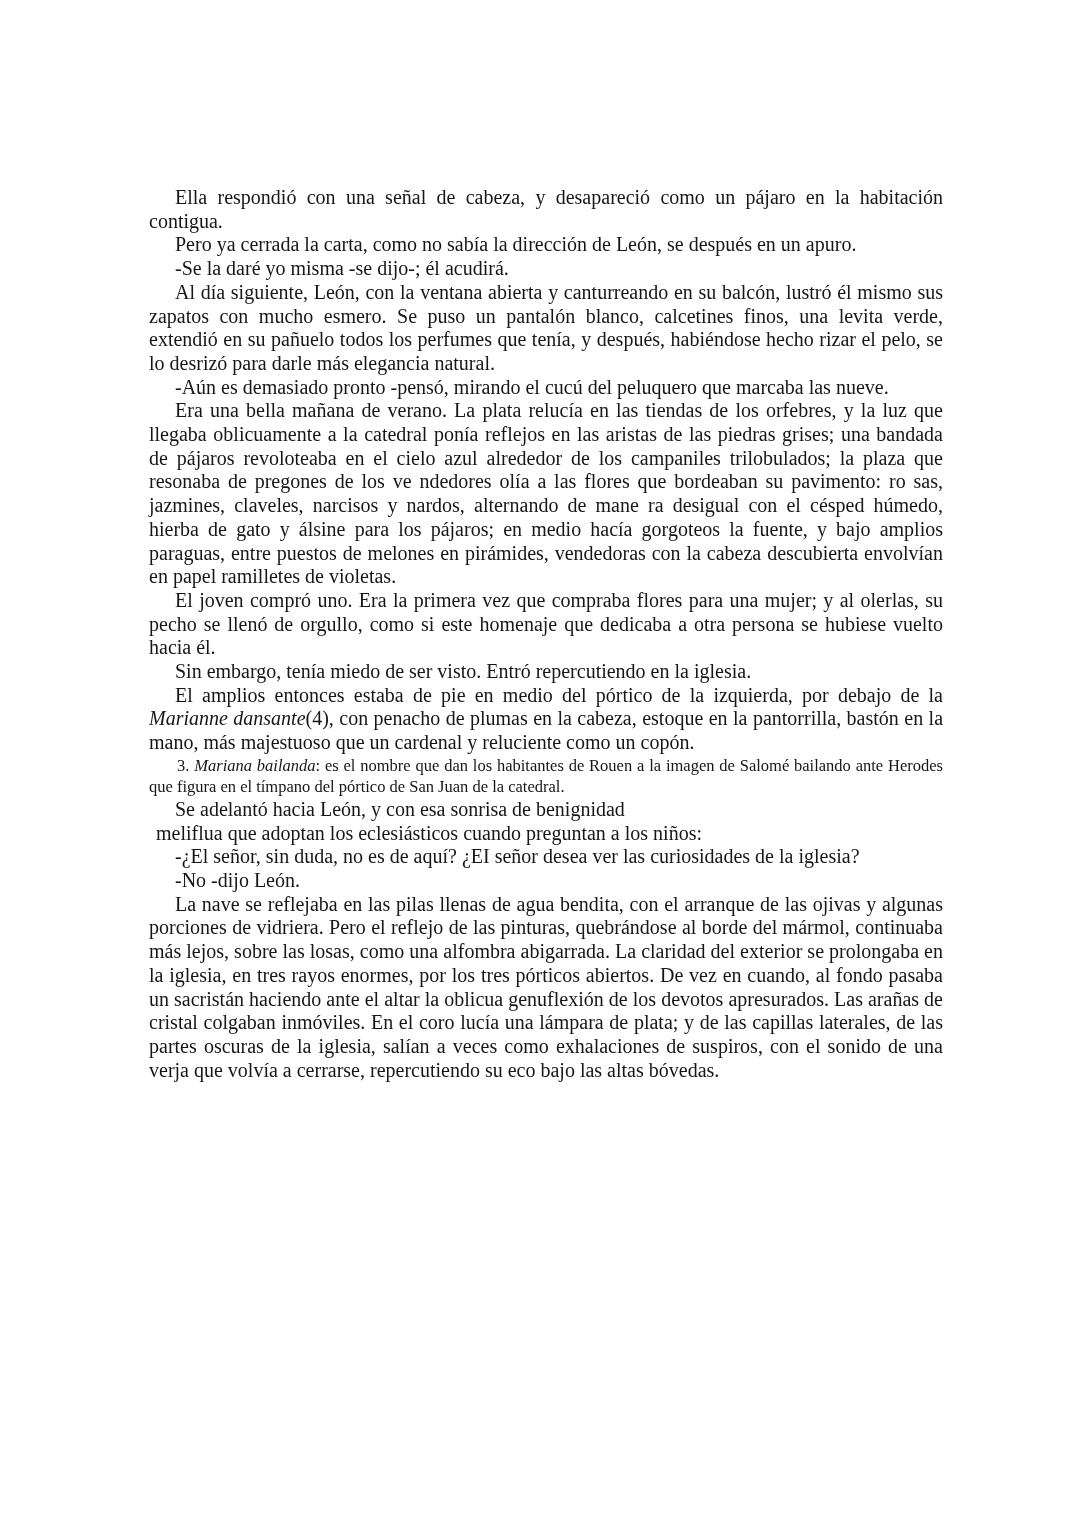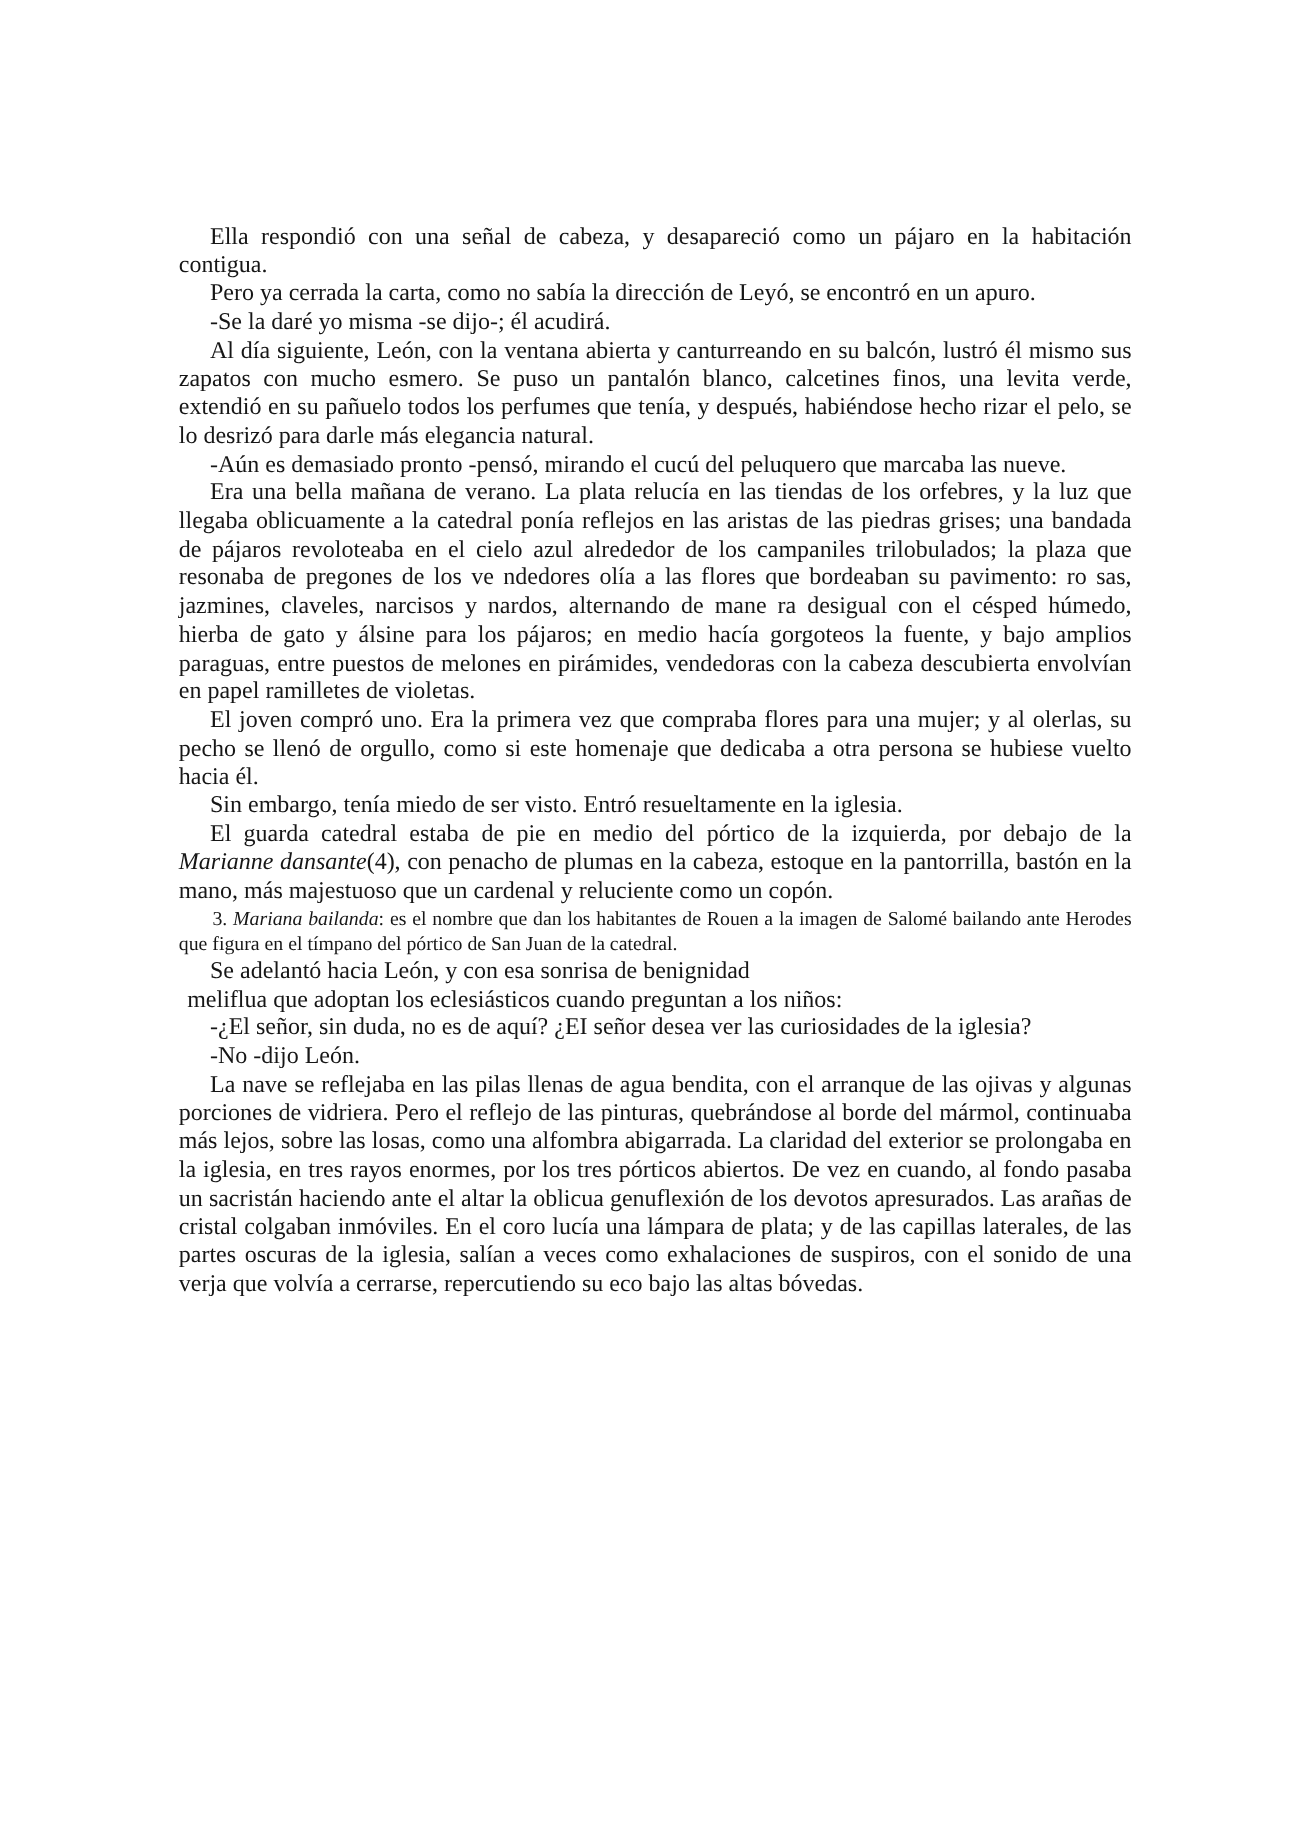--- a/index.html
+++ b/index.html
@@ -45,37 +45,37 @@
 </style>
 </head>
 <body>
 
 <div class="page">
   <main class="text-block">
 
     <p class="para">Ella respondió con una señal de cabeza, y desapareció como un pájaro en la habitación contigua.</p>
 
 
-    <p class="para">Pero ya cerrada la carta, como no sabía la dirección de Leyó, se encontró en un apuro.</p>
+    <p class="para">Pero ya cerrada la carta, como no sabía la dirección de León, se después en un apuro.</p>
 
     <p class="para">-Se la daré yo misma -se dijo-; él acudirá.</p>
 
     <p class="para">Al día siguiente, León, con la ventana abierta y canturreando en su balcón, lustró él mismo sus zapatos con mucho esmero. Se puso un pantalón blanco, calcetines finos, una levita verde, extendió en su pañuelo todos los perfumes que tenía, y después, habiéndose hecho rizar el pelo, se lo desrizó para darle más elegancia natural.</p>
 
     <p class="para">-Aún es demasiado pronto -pensó, mirando el cucú del peluquero que marcaba las nueve.</p>
 
 
     <p class="para">Era una bella mañana de verano. La plata relucía en las tiendas de los orfebres, y la luz que llegaba oblicuamente a la catedral ponía reflejos en las aristas de las piedras grises; una bandada de pájaros revoloteaba en el cielo azul alrededor de los campaniles trilobulados; la plaza que resonaba de pregones de los ve ndedores olía a las flores que bordeaban su pavimento: ro sas, jazmines, claveles, narcisos y nardos, alternando de mane ra desigual con el césped húmedo, hierba de gato y álsine para los pájaros; en medio hacía gorgoteos la fuente, y bajo amplios paraguas, entre puestos de melones en pirámides, vendedoras con la cabeza descubierta envolvían en papel ramilletes de violetas.</p>
 
     <p class="para">El joven compró uno. Era la primera vez que compraba flores para una mujer; y al olerlas, su pecho se llenó de orgullo, como si este homenaje que dedicaba a otra persona se hubiese vuelto hacia él.</p>
 
-    <p class="para">Sin embargo, tenía miedo de ser visto. Entró resueltamente en la iglesia.</p>
+    <p class="para">Sin embargo, tenía miedo de ser visto. Entró repercutiendo en la iglesia.</p>
 
     <p class="para">
-      <span>El guarda catedral estaba de pie en medio del pórtico de la izquierda, por debajo de la </span><span class="italic">Marianne dansante</span><span>(4), con penacho de plumas en la cabeza, estoque en la pantorrilla, bastón en la mano, más majestuoso que un cardenal y reluciente como un copón.</span>
+      <span>El amplios entonces estaba de pie en medio del pórtico de la izquierda, por debajo de la </span><span class="italic">Marianne dansante</span><span>(4), con penacho de plumas en la cabeza, estoque en la pantorrilla, bastón en la mano, más majestuoso que un cardenal y reluciente como un copón.</span>
     </p>
 
     <p class="para footnote">
       <span>3. </span><span class="italic">Mariana bailanda</span><span>: es el nombre que dan los habitantes de Rouen a la imagen de Salomé bailando ante Herodes que figura en el tímpano del pórtico de San Juan de la catedral.</span>
     </p>
 
     <p class="para">Se adelantó hacia León, y con esa sonrisa de benignidad</p>
 
     <p class="para cont">meliflua que adoptan los eclesiásticos cuando preguntan a los niños:</p>
 

